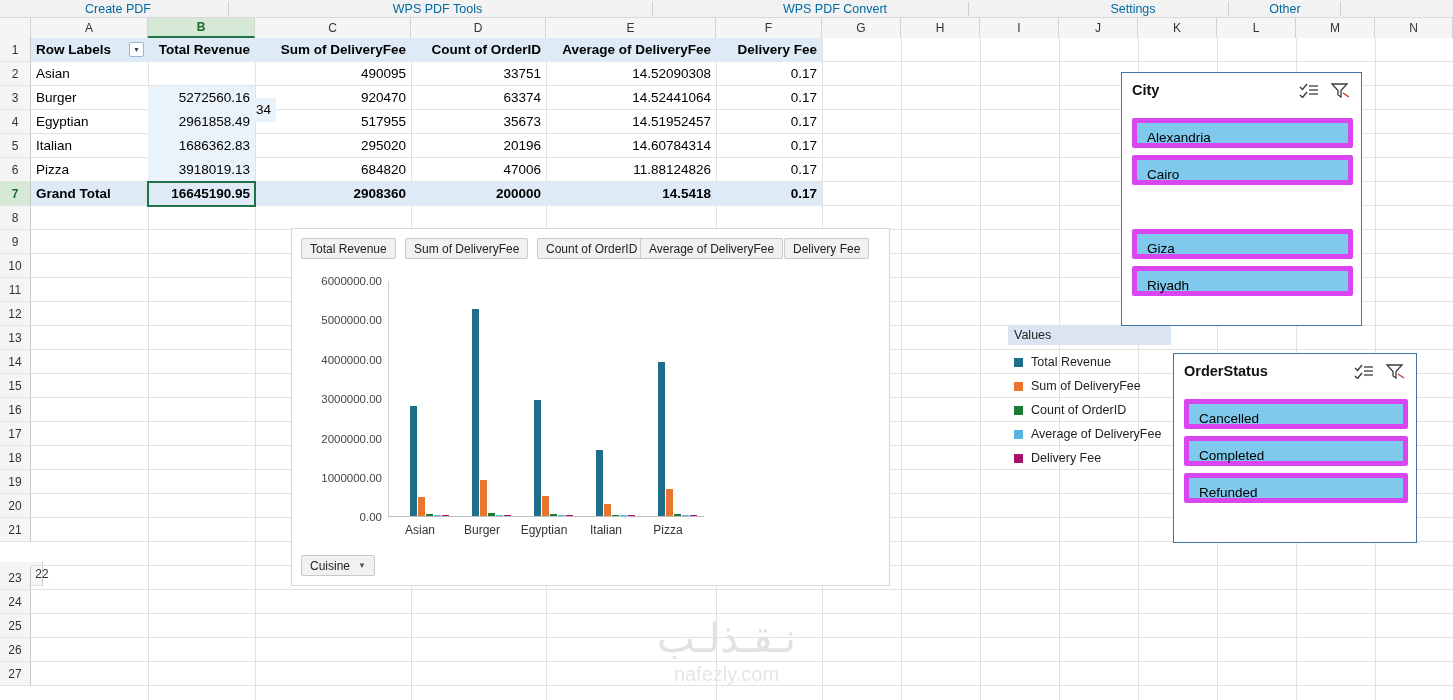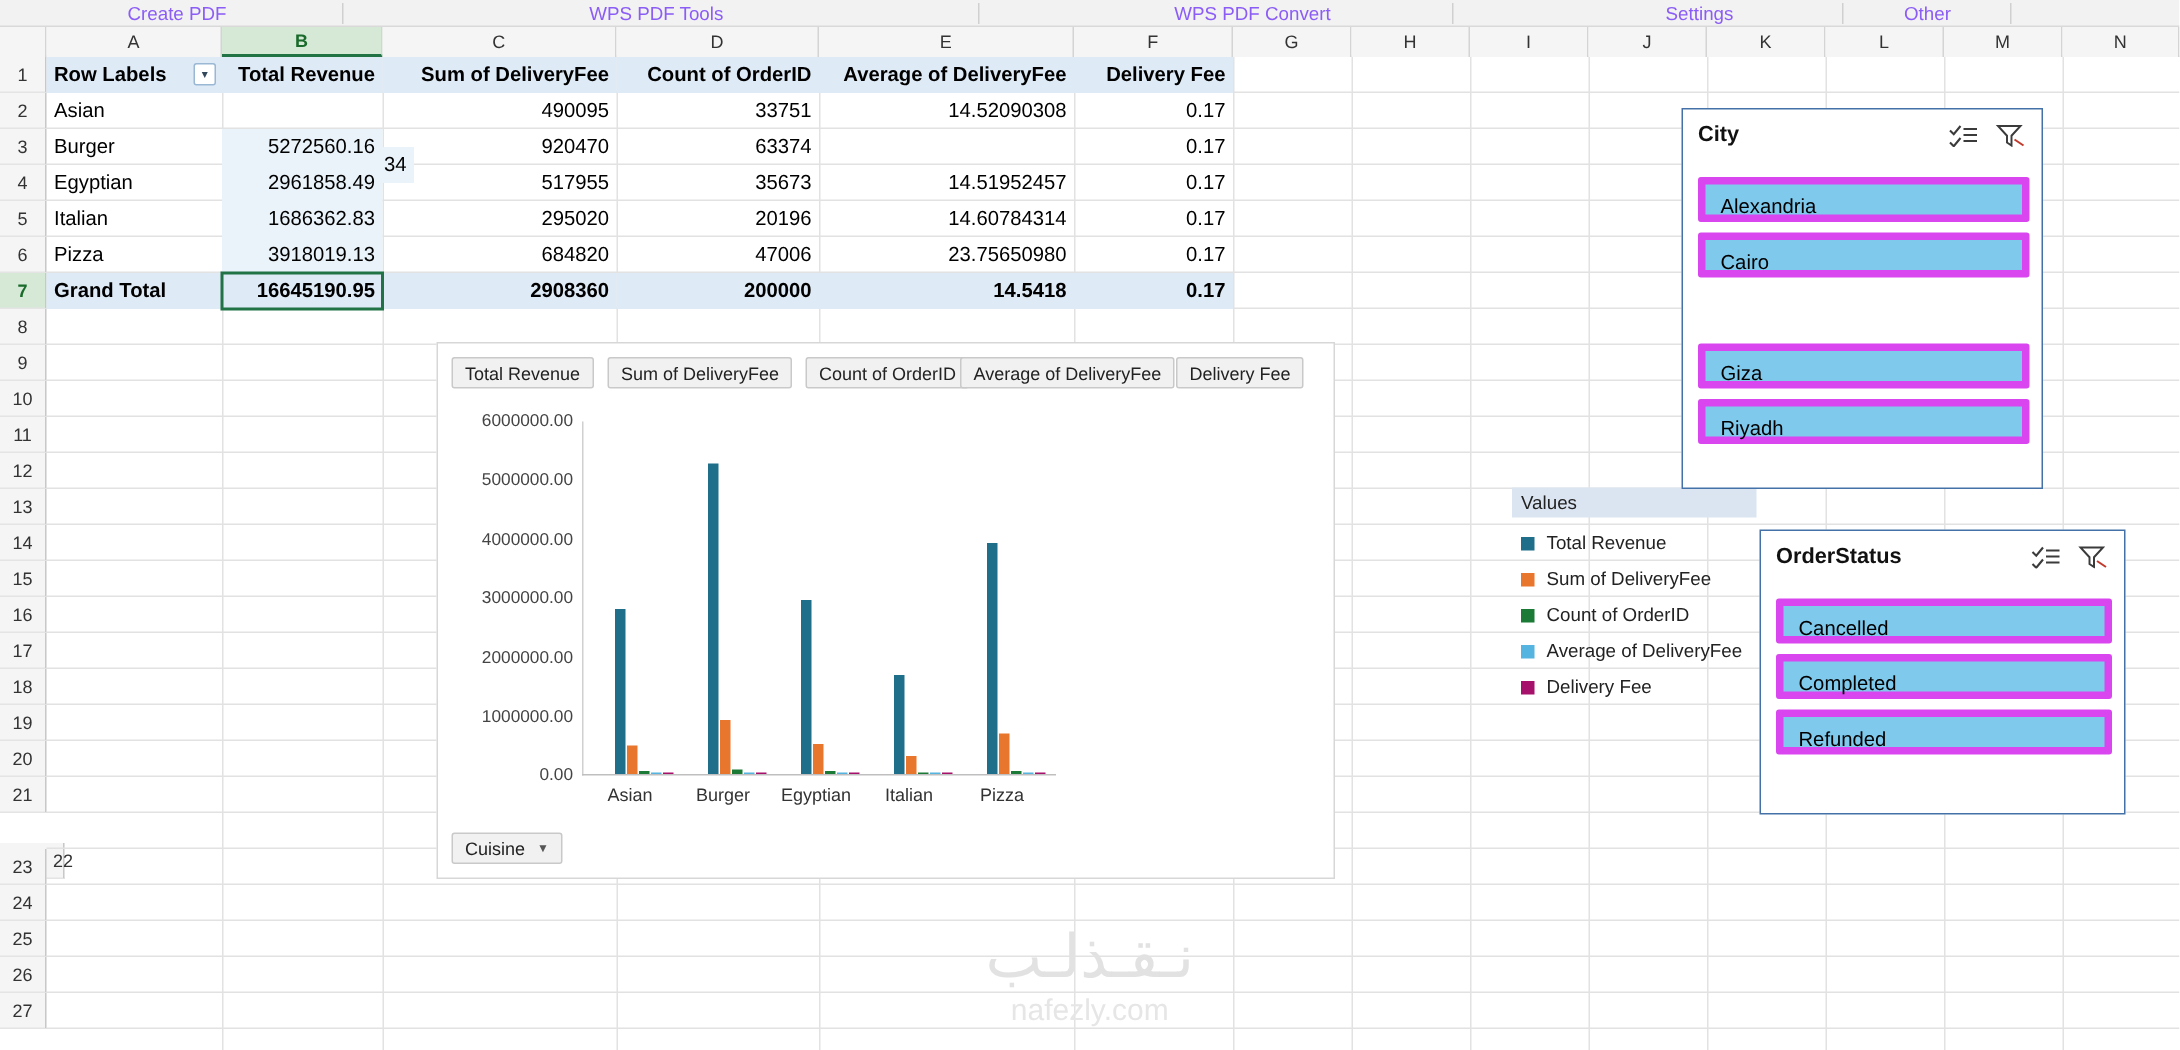--- a/index.html
+++ b/index.html
@@ -15,21 +15,21 @@
   #app { position: relative; width: 1453px; height: 700px; }
 
   
   .ribbon {
     position: absolute; top: 0; left: 0; width: 1453px; height: 18px;
     background: #f2f2f2;
     border-bottom: 1px solid #d9d9d9;
   }
   .ribbon-tab {
     position: absolute; top: 0; height: 18px;
-    font-size: 12.5px; color: #8b5cf6;
+    font-size: 12.5px; color: #0369a1;
     display: flex; align-items: center; justify-content: center;
     white-space: nowrap;
   }
   .ribbon-sep {
     position: absolute; top: 2px; width: 1px; height: 14px; background: #d0d0d0;
   }
 
   
   .grid { position: absolute; top: 18px; left: 0; width: 1453px; height: 682px; background:#fff; }
 
@@ -263,41 +263,42 @@
     <div class="cell num plain-blue" style="left:148px;top:32px;width:128px;margin-top:48px;">2806390.34</div>
     <div class="cell num" style="left:255px;top:44px;width:156px;">490095</div>
     <div class="cell num" style="left:411px;top:44px;width:135px;">33751</div>
     <div class="cell num" style="left:546px;top:44px;width:170px;">14.52090308</div>
     <div class="cell num" style="left:716px;top:44px;width:106px;">0.17</div>
 
     <div class="cell" style="left:31px;top:68px;width:117px;">Burger</div>
     <div class="cell num plain-blue" style="left:148px;top:68px;width:107px;">5272560.16</div>
     <div class="cell num" style="left:255px;top:68px;width:156px;">920470</div>
     <div class="cell num" style="left:411px;top:68px;width:135px;">63374</div>
+    <div class="cell num" style="left:546px;top:68px;width:170px;">14.52441064</div>
     <div class="cell num" style="left:716px;top:68px;width:106px;">0.17</div>
 
     <div class="cell" style="left:31px;top:92px;width:117px;">Egyptian</div>
     <div class="cell num plain-blue" style="left:148px;top:92px;width:107px;">2961858.49</div>
     <div class="cell num" style="left:255px;top:92px;width:156px;padding-left:13px;">517955</div>
     <div class="cell num" style="left:411px;top:92px;width:135px;">35673</div>
     <div class="cell num" style="left:546px;top:92px;width:170px;">14.51952457</div>
     <div class="cell num" style="left:716px;top:92px;width:106px;">0.17</div>
 
     <div class="cell" style="left:31px;top:116px;width:117px;">Italian</div>
     <div class="cell num plain-blue" style="left:148px;top:116px;width:107px;">1686362.83</div>
     <div class="cell num" style="left:255px;top:116px;width:156px;">295020</div>
     <div class="cell num" style="left:411px;top:116px;width:135px;">20196</div>
     <div class="cell num" style="left:546px;top:116px;width:170px;">14.60784314</div>
     <div class="cell num" style="left:716px;top:116px;width:106px;">0.17</div>
 
     <div class="cell" style="left:31px;top:140px;width:117px;">Pizza</div>
     <div class="cell num plain-blue" style="left:148px;top:140px;width:107px;">3918019.13</div>
     <div class="cell num" style="left:255px;top:140px;width:156px;">684820</div>
     <div class="cell num" style="left:411px;top:140px;width:135px;">47006</div>
-    <div class="cell num" style="left:546px;top:140px;width:170px;">23.75650980</div>
+    <div class="cell num" style="left:546px;top:140px;width:170px;">11.88124826</div>
     <div class="cell num" style="left:716px;top:140px;width:106px;">0.17</div>
 
     <div class="cell gt" style="left:31px;top:164px;width:117px;">Grand Total</div>
     <div class="cell gt num" style="left:148px;top:164px;width:107px;">16645190.95</div>
     <div class="cell gt num" style="left:255px;top:164px;width:156px;">2908360</div>
     <div class="cell gt num" style="left:411px;top:164px;width:135px;">200000</div>
     <div class="cell gt num" style="left:546px;top:164px;width:170px;">14.5418</div>
     <div class="cell gt num" style="left:716px;top:164px;width:106px;">0.17</div>
 
     <div class="active-cell-border" style="left:147px;top:163px;width:109px;height:26px;"></div>

